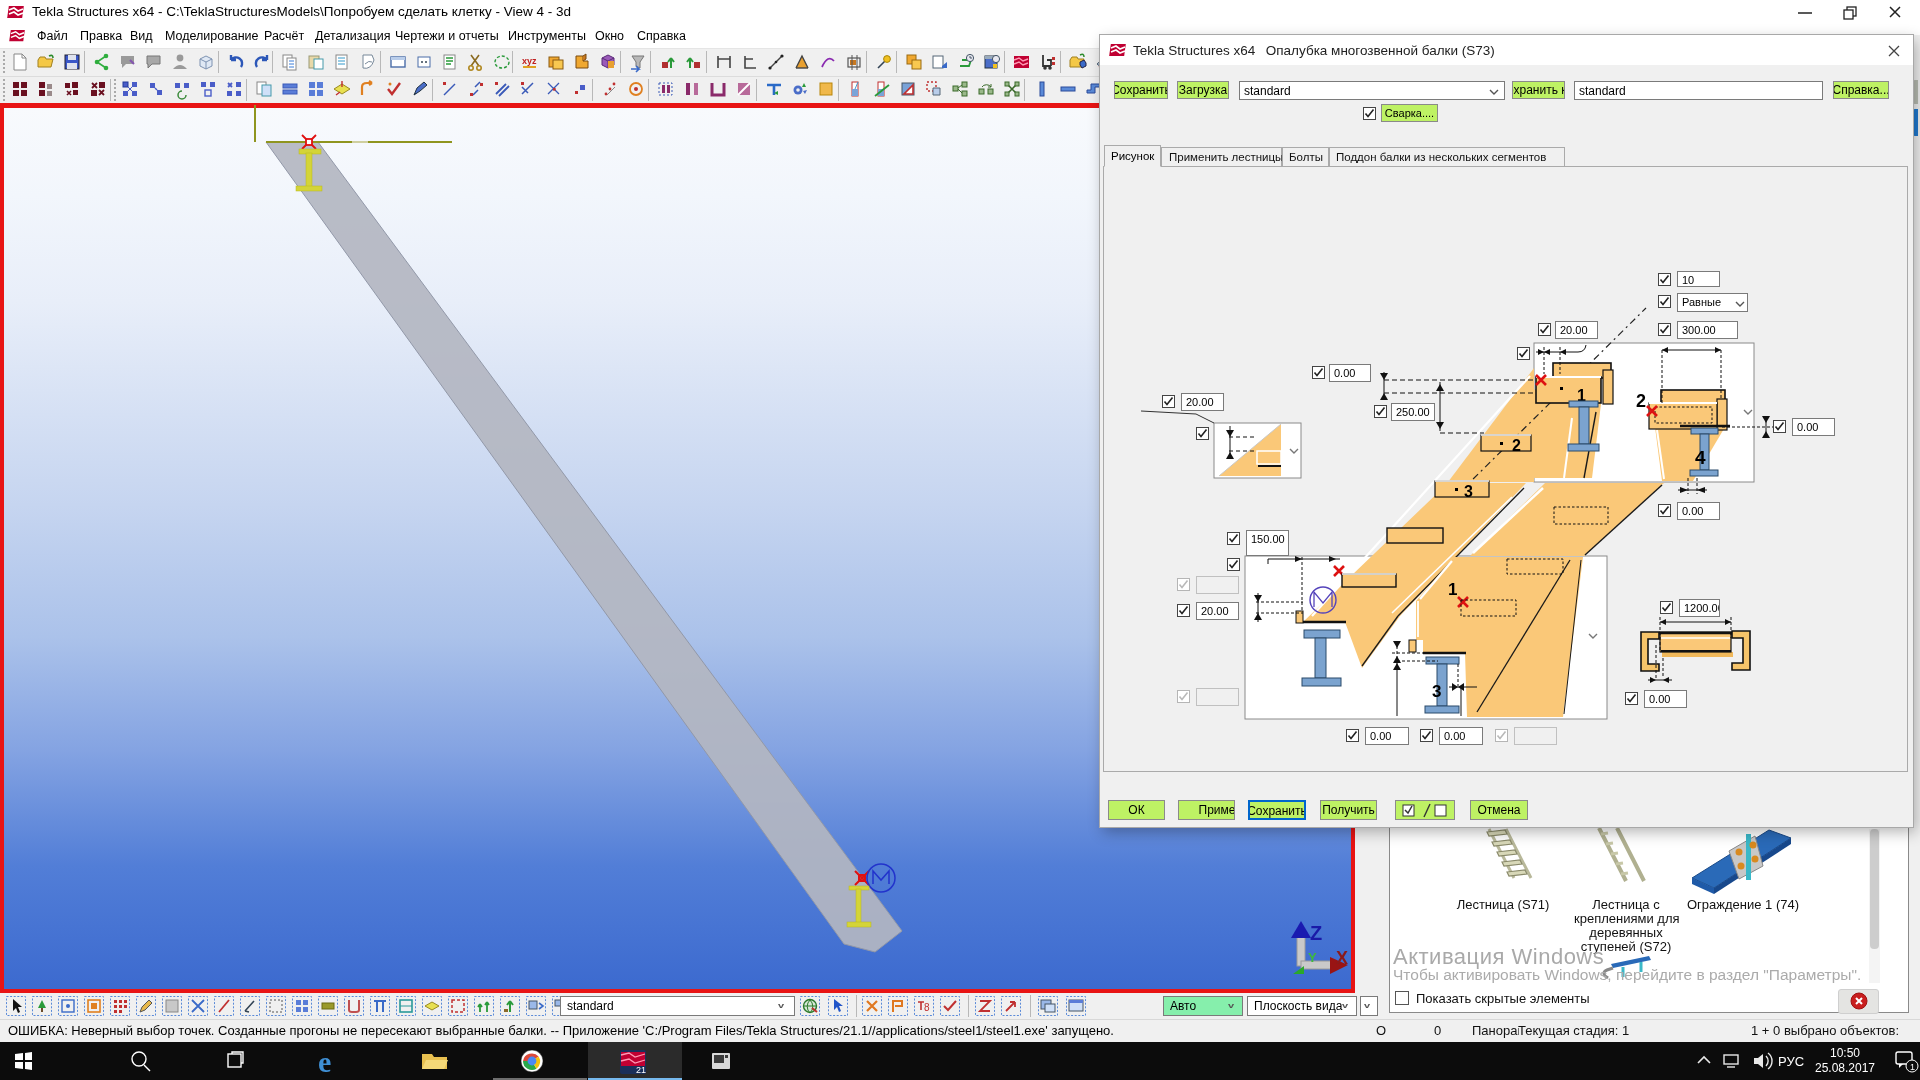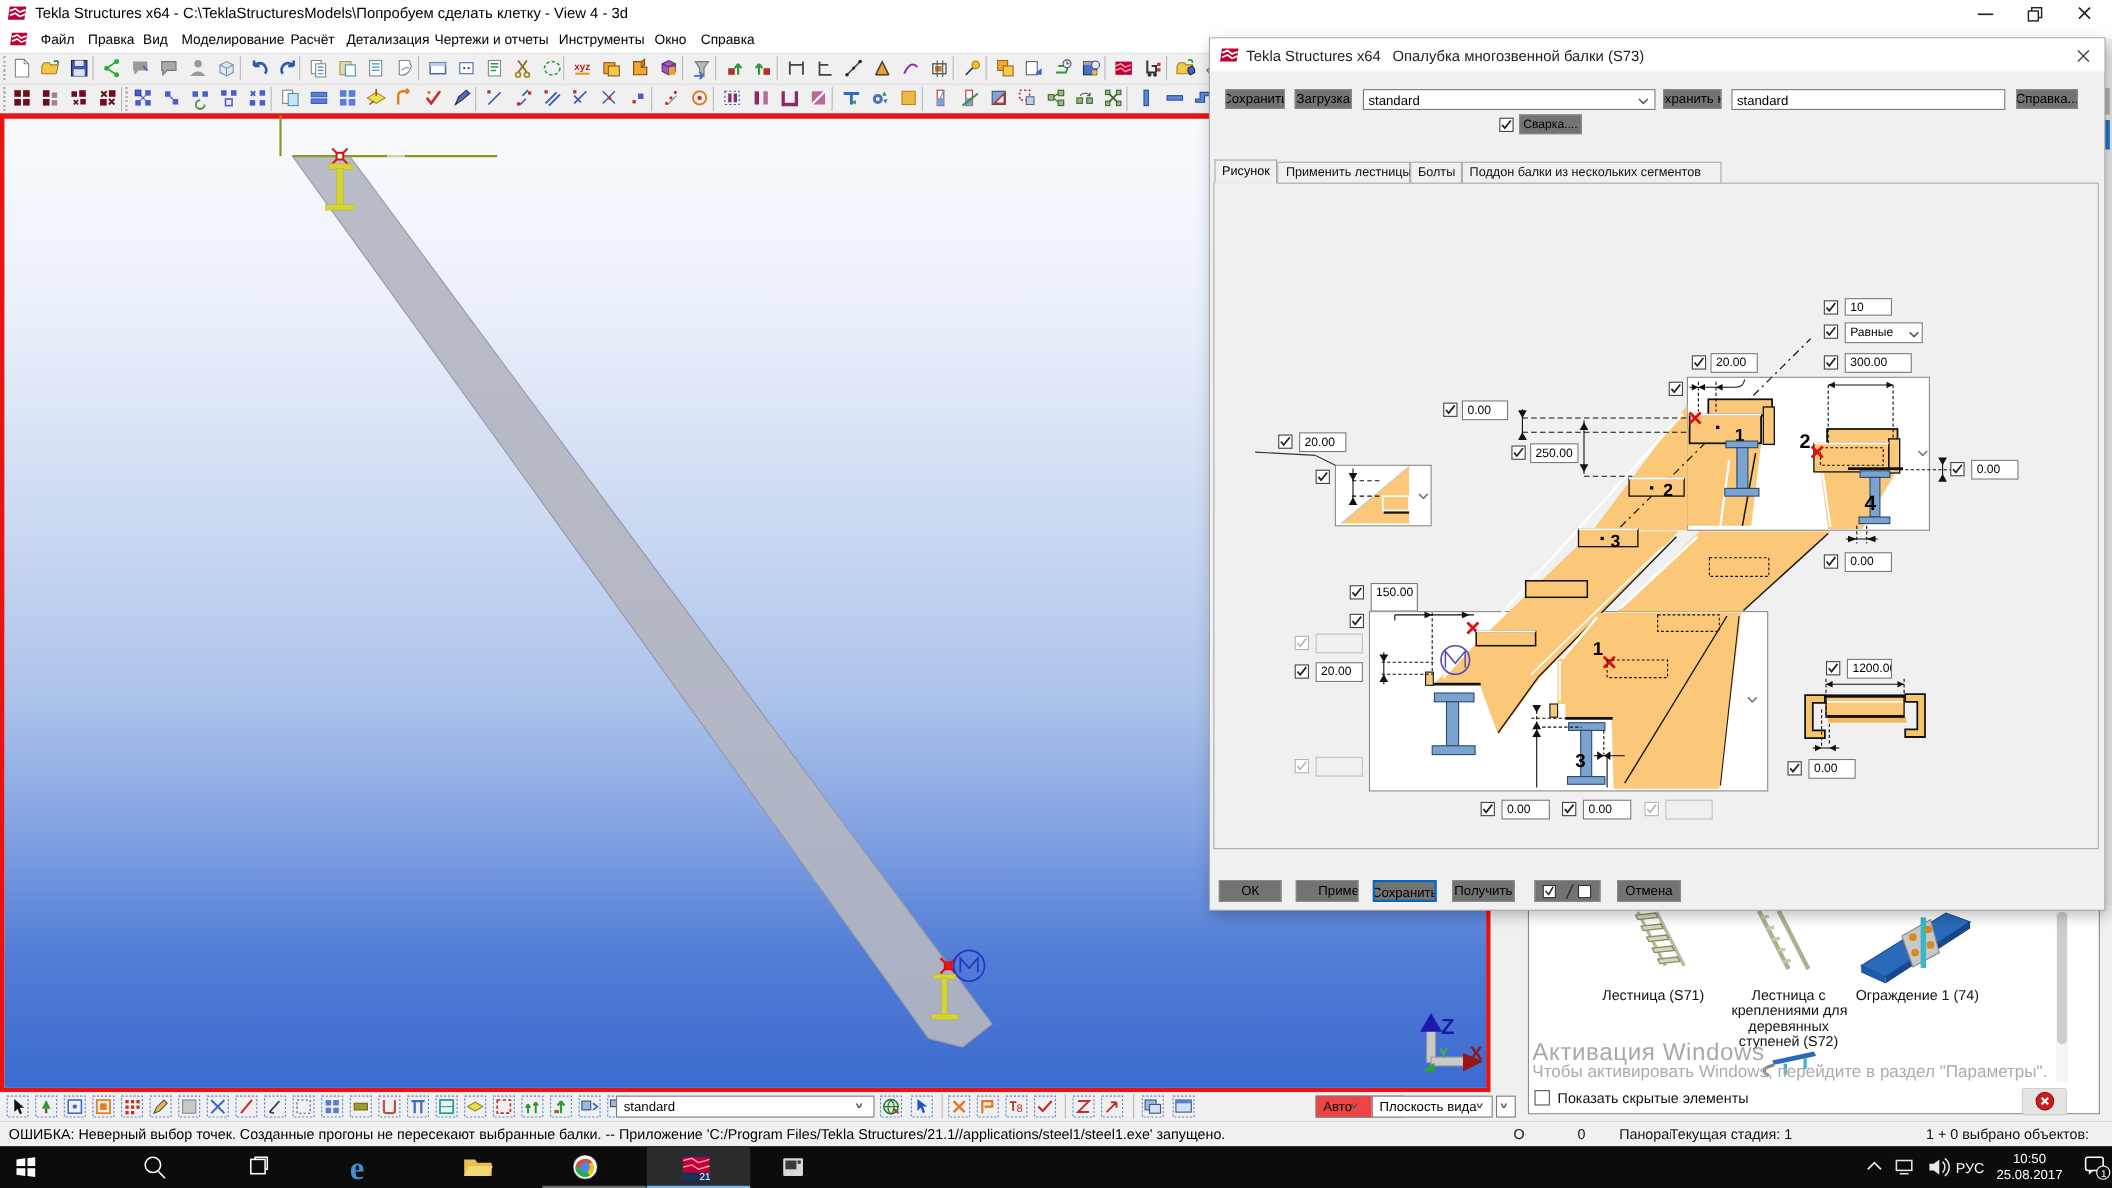--- a/index.html
+++ b/index.html
@@ -1,20 +1,20 @@
 <!DOCTYPE html>
 <html><head><meta charset="utf-8"><style>
 *{margin:0;padding:0;box-sizing:border-box}
 html,body{width:1920px;height:1080px;overflow:hidden;font-family:"Liberation Sans",sans-serif}
 body{position:relative;background:#f0f0f0}
 div{position:absolute}
 svg{position:absolute;overflow:visible}
 .inp{height:18px;background:#fff;border:1px solid #7a7a7a;font-size:11px;color:#000;padding:2px 0 0 4px;overflow:hidden;white-space:nowrap}
 .inpd{height:18px;background:#f0f0f0;border:1px solid #c0c0c0}
-.btn{height:18px;background:#737373;border:1px solid #8a8a8a;font-size:12px;color:#000;display:flex;align-items:center;justify-content:center;overflow:hidden;white-space:nowrap}
+.btn{height:18px;background:#bef264;border:1px solid #8a8a8a;font-size:12px;color:#000;display:flex;align-items:center;justify-content:center;overflow:hidden;white-space:nowrap}
 .chev{font-size:11px;color:#555;font-weight:bold;transform:scaleY(.7)}
 </style></head><body>
 
 <div style="left:0px;top:0px;width:1920px;height:24px;background:#fff;"></div>
 <svg style="left:8px;top:4px" width="16" height="16" viewBox="0 0 16 16">
 <rect x="0" y="2" width="15" height="12" fill="#c00032" transform="skewX(-8)" transform-origin="8 8"></rect>
 <path d="M1 6 L6 4 L10 7 L15 5 M1 10 L6 8 L10 11 L15 9" stroke="#fff" stroke-width="1.6" fill="none"></path>
 </svg>
 <div style="position:absolute;left:32px;top:4px;font-size:13.5px;color:#000;white-space:nowrap;">Tekla Structures x64 - C:\TeklaStructuresModels\Попробуем сделать клетку  - View 4 - 3d</div>
 <svg style="left:1790px;top:0" width="130" height="24" viewBox="0 0 130 24">
@@ -618,21 +618,21 @@
 <svg style="left:1038px;top:996px" width="20" height="20" viewBox="0 0 20 20">
     <rect x="0.5" y="0.5" width="19" height="19" fill="none" stroke="#5a8ad8" stroke-dasharray="2 1.6" stroke-width="1"></rect>
     <rect x="3" y="4" width="10" height="9" fill="#9ab8e8" stroke="#456"></rect>
     <rect x="7" y="8" width="10" height="8" fill="#cfe0f8" stroke="#456"></rect>
   </svg>
 <svg style="left:1066px;top:996px" width="20" height="20" viewBox="0 0 20 20">
     <rect x="0.5" y="0.5" width="19" height="19" fill="none" stroke="#5a8ad8" stroke-dasharray="2 1.6" stroke-width="1"></rect>
     <rect x="3" y="4" width="14" height="11" fill="#cfe0f8" stroke="#456"></rect>
     <rect x="3" y="4" width="14" height="3" fill="#5a7dd8"></rect>
   </svg>
-<div style="left:1196px;top:996px;width:80px;height:20px;background:#ef4444;border:1px solid #7a7a7a;font-size:12px;padding:2px 0 0 6px">Авто</div>
+<div style="left:1163px;top:996px;width:80px;height:20px;background:#86efac;border:1px solid #7a7a7a;font-size:12px;padding:2px 0 0 6px">Авто</div>
 <div class="chev" style="left:1228px;top:999px">v</div>
 <div style="left:1247px;top:996px;width:110px;height:20px;background:#fff;border:1px solid #7a7a7a;font-size:12px;padding:2px 0 0 6px">Плоскость вида</div>
 <div class="chev" style="left:1342px;top:999px">v</div>
 <div style="left:1360px;top:996px;width:18px;height:20px;background:#fff;border:1px solid #7a7a7a"></div>
 <div class="chev" style="left:1364px;top:999px">v</div>
 <div style="left:0px;top:1019px;width:1920px;height:23px;background:#f0f0f0;border-top:1px solid #d8d8d8;"></div>
 <div style="position:absolute;left:8px;top:1023px;font-size:13px;color:#000;white-space:nowrap;">ОШИБКА: Неверный выбор точек. Созданные прогоны не пересекают выбранные балки. -- Приложение 'C:/Program Files/Tekla Structures/21.1//applications/steel1/steel1.exe' запущено.</div>
 <div style="position:absolute;left:1376px;top:1023px;font-size:13px;color:#111;white-space:nowrap;">О</div>
 <div style="position:absolute;left:1434px;top:1023px;font-size:13px;color:#111;white-space:nowrap;">0</div>
 <div style="position:absolute;left:1472px;top:1023px;font-size:13px;color:#111;white-space:nowrap;width:47px;overflow:hidden;">Панорам</div>

